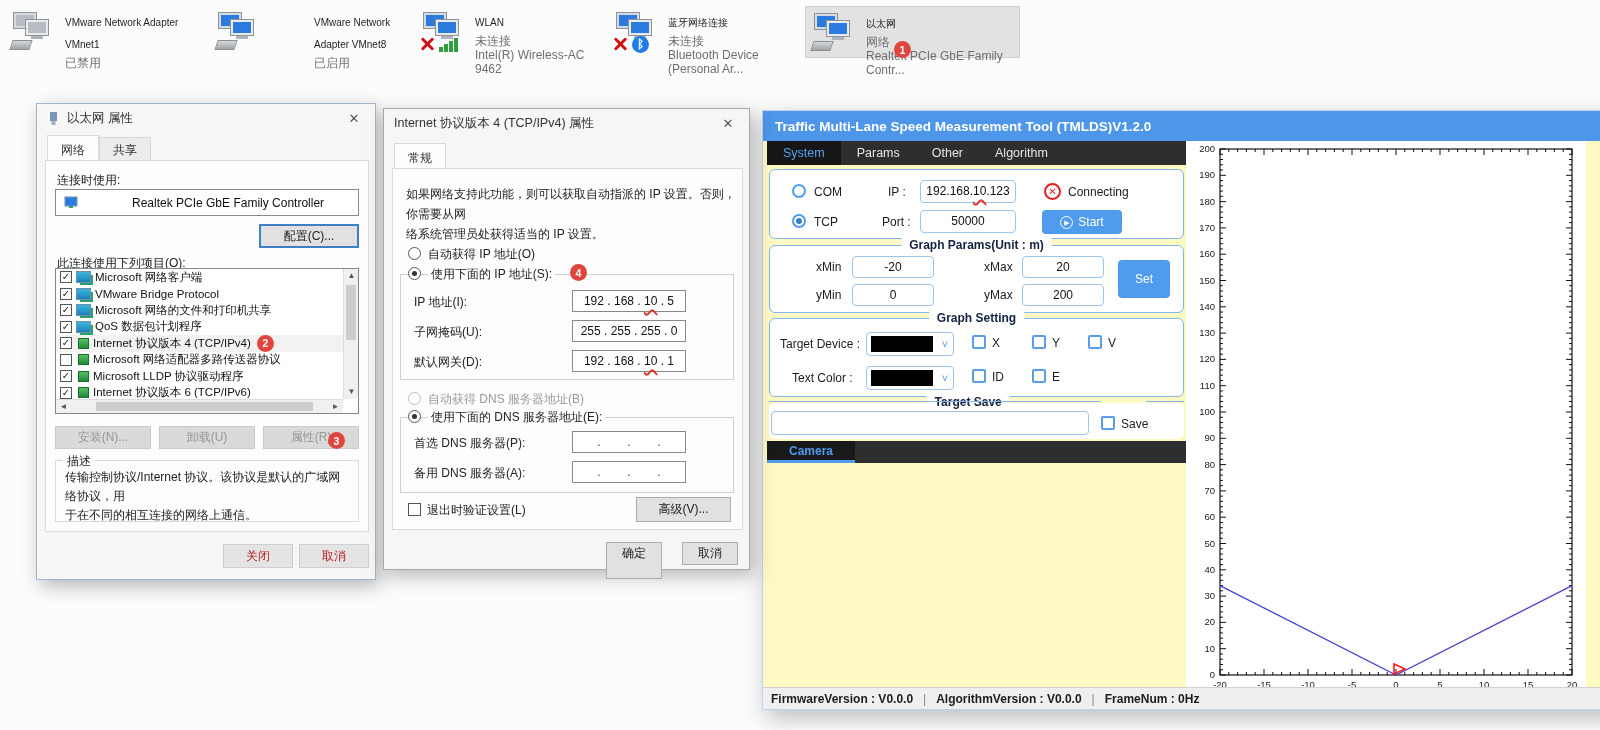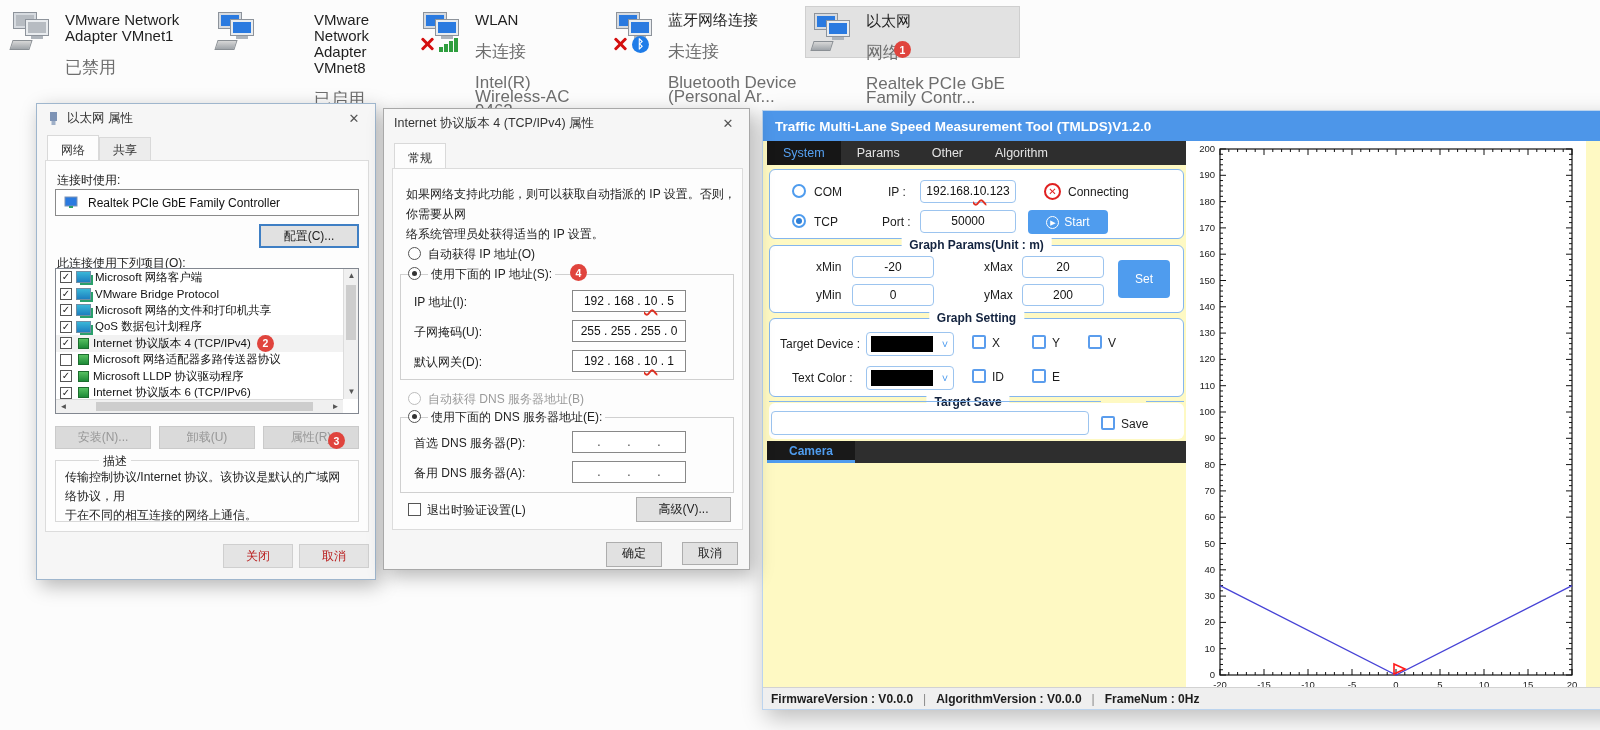--- a/index.html
+++ b/index.html
@@ -4,22 +4,22 @@
 <style>
   * { margin:0; padding:0; box-sizing:border-box; }
   html,body { width:1600px; height:730px; }
   body { font-family:"Liberation Sans","DejaVu Sans",sans-serif; background:#fcfcfc; position:relative; overflow:hidden; }
 
   
   .adapter { position:absolute; top:6px; height:52px; display:flex; align-items:flex-start; padding:4px 6px; }
   .adapter.selected { background:#e2e2e2; border:1px solid #cfcfcf; }
   .ad-icon { width:46px; height:44px; position:relative; flex:none; margin-right:8px; }
   .ad-text { padding-top:2px; }
-  .ad-name { font-size:15px; color:#1f1f1f; line-height:16px; }
-  .ad-sub  { font-size:17px; color:#6e6e6e; line-height:14px;margin-top:17px; }
+  .ad-name { font-size:10px; color:#1f1f1f; line-height:22px; }
+  .ad-sub  { font-size:12px; color:#6e6e6e; line-height:14px; }
   .mon { position:absolute; border:1px solid #8d939b; background:#2a7ae0; }
   .mon.back  { left:2px; top:2px; width:24px; height:17px; box-shadow:inset 0 0 0 2px #d7dbe0; }
   .mon.front { left:14px; top:9px; width:24px; height:17px; box-shadow:inset 0 0 0 2px #e9ecef; }
   .mon-stand { position:absolute; left:20px; top:26px; width:12px; height:3px; background:#aeb4bb; }
   .gray .mon { background:#b7bcc2; }
   .plug { position:absolute; left:0; top:30px; width:20px; height:10px; background:linear-gradient(#d7d7d7,#9fa4a9); border:1px solid #8a8f94; transform:skewX(-18deg); }
   .redx { position:absolute; left:-2px; top:26px; width:16px; height:16px; }
   .redx::before,.redx::after { content:""; position:absolute; left:7px; top:0; width:3px; height:16px; background:#d40f0f; border-radius:1px; }
   .redx::before { transform:rotate(45deg); } .redx::after { transform:rotate(-45deg); }
   .bars { position:absolute; left:18px; top:27px; width:22px; height:15px; }
@@ -185,21 +185,21 @@
     <span class="dlg-title">以太网 属性</span>
     <span class="dlg-close">✕</span>
   </div>
   <div class="tabstrip" style="top:33px;">
     <div class="tab active">网络</div>
     <div class="tab">共享</div>
   </div>
   <div class="tabpage" style="left:8px;top:56px;width:324px;height:372px;"></div>
 
   <div class="lbl" style="left:20px;top:68px;">连接时使用:</div>
-  <div style="position:absolute;left:18px;top:85px;width:304px;height:27px;background:#fff;border:1px solid #8a8a8a;display:flex;align-items:center;padding-left:8px;">
+  <div style="position:absolute;left:18px;top:85px;width:304px;height:27px;background:#fff;border:1px solid #8a8a8a;display:flex;align-items:center;padding-left:8px;gap:44px;">
     <svg width="16" height="14" style="margin-right:8px;">
         <rect x="1" y="1" width="12" height="9" fill="#2a7ae0" stroke="#7d93b5"></rect>
         <rect x="5" y="10" width="4" height="2" fill="#2aa06b"></rect>
       </svg>
     <span style="font-size:12px;color:#111;">Realtek PCIe GbE Family Controller</span>
   </div>
   <div class="winbtn focus" style="left:222px;top:120px;width:100px;height:24px;line-height:20px;">配置(C)...</div>
 
   <div class="lbl" style="left:20px;top:151px;">此连接使用下列项目(O):</div>
   <div class="listbox" style="left:18px;top:164px;width:304px;height:146px;">
@@ -257,21 +257,21 @@
       <div class="sthumb" style="top:2px;bottom:2px;left:40px;right:30px;"></div>
     </div>
   </div>
 
   <div class="winbtn disabled" style="left:18px;top:322px;width:96px;height:23px;line-height:21px;">安装(N)...</div>
   <div class="winbtn disabled" style="left:122px;top:322px;width:96px;height:23px;line-height:21px;">卸载(U)</div>
   <div class="winbtn disabled" style="left:226px;top:322px;width:96px;height:23px;line-height:21px;">属性(R)</div>
   <div class="num-badge" style="left:291px;top:328px;">3</div>
 
   <div class="groupbox" style="left:18px;top:356px;width:304px;height:62px;background:#fdfdfd;"></div>
-  <div class="grouplabel" style="left:26px;top:349px;background:#fdfdfd;margin-left:36px;">描述</div>
+  <div class="grouplabel" style="left:26px;top:349px;background:#fdfdfd;">描述</div>
   <div class="desc-text" style="left:28px;top:364px;width:286px;">
     <span>传输控制协议/Internet 协议。该协议是默认的广域网络协议，用</span><br>
     <span>于在不同的相互连接的网络上通信。</span>
   </div>
 
   <div class="winbtn dim" style="left:186px;top:440px;width:70px;height:24px;line-height:22px;">关闭</div>
   <div class="winbtn dim" style="left:262px;top:440px;width:70px;height:24px;line-height:22px;">取消</div>
 </div>
 
 <div class="dlg" style="left:383px;top:108px;width:367px;height:462px;border-color:#a8a8a8;z-index:3;">
@@ -325,21 +325,21 @@
   </div>
   <div class="lbl" style="left:30px;top:356px;">备用 DNS 服务器(A):</div>
   <div class="ipfield" style="left:188px;top:352px;color:#444;">
     <span style="white-space:pre;">.        .        .</span>
   </div>
 
   <div class="wcheck" style="left:24px;top:394px;"></div>
   <div class="lbl" style="left:43px;top:393px;">退出时验证设置(L)</div>
   <div class="winbtn" style="left:252px;top:388px;width:95px;height:25px;line-height:23px;">高级(V)...</div>
 
-  <div class="winbtn" style="left:222px;top:433px;width:56px;height:25px;line-height:21px;">确定</div>
+  <div class="winbtn" style="left:222px;top:433px;width:56px;height:37px;line-height:21px;">确定</div>
   <div class="winbtn" style="left:298px;top:433px;width:56px;height:23px;line-height:21px;">取消</div>
 </div>
 
 <div class="tmlds">
   <div class="tm-titlebar">
     <span class="tm-title">Traffic Multi-Lane Speed Measurement Tool (TMLDS)V1.2.0</span>
     <div class="tm-ctrls">
       <span>⌄</span>
       <span>—</span>
       <span>✕</span>
@@ -359,21 +359,21 @@
     <div class="tm-radio sel" style="left:22px;top:44px;"></div>
     <div class="tm-lbl" style="left:44px;top:45px;">TCP</div>
     <div class="tm-lbl" style="left:118px;top:15px;">IP :</div>
     <div class="tm-input" style="left:150px;top:10px;width:96px;height:23px;">
       <span>192.168.</span><span class="sq">10</span><span>.123</span>
     </div>
     <div class="tm-lbl" style="left:112px;top:45px;">Port :</div>
     <div class="tm-input" style="left:150px;top:40px;width:96px;height:23px;">50000</div>
     <div class="conn-x" style="left:274px;top:13px;">✕</div>
     <div class="tm-lbl" style="left:298px;top:15px;">Connecting</div>
-    <div class="tm-btn" style="left:258px;top:40px;width:80px;height:24px;">
+    <div class="tm-btn" style="left:272px;top:40px;width:80px;height:24px;">
       <span class="play-glyph">▶</span>
       <span>Start</span>
     </div>
   </div>
 
   <div class="grp" style="left:6px;top:134px;width:415px;height:68px;">
     <div class="grp-title">Graph Params(Unit : m)</div>
     <div class="tm-lbl" style="left:46px;top:14px;">xMin</div>
     <div class="tm-input" style="left:82px;top:10px;width:82px;height:22px;">-20</div>
     <div class="tm-lbl" style="left:214px;top:14px;">xMax</div>

